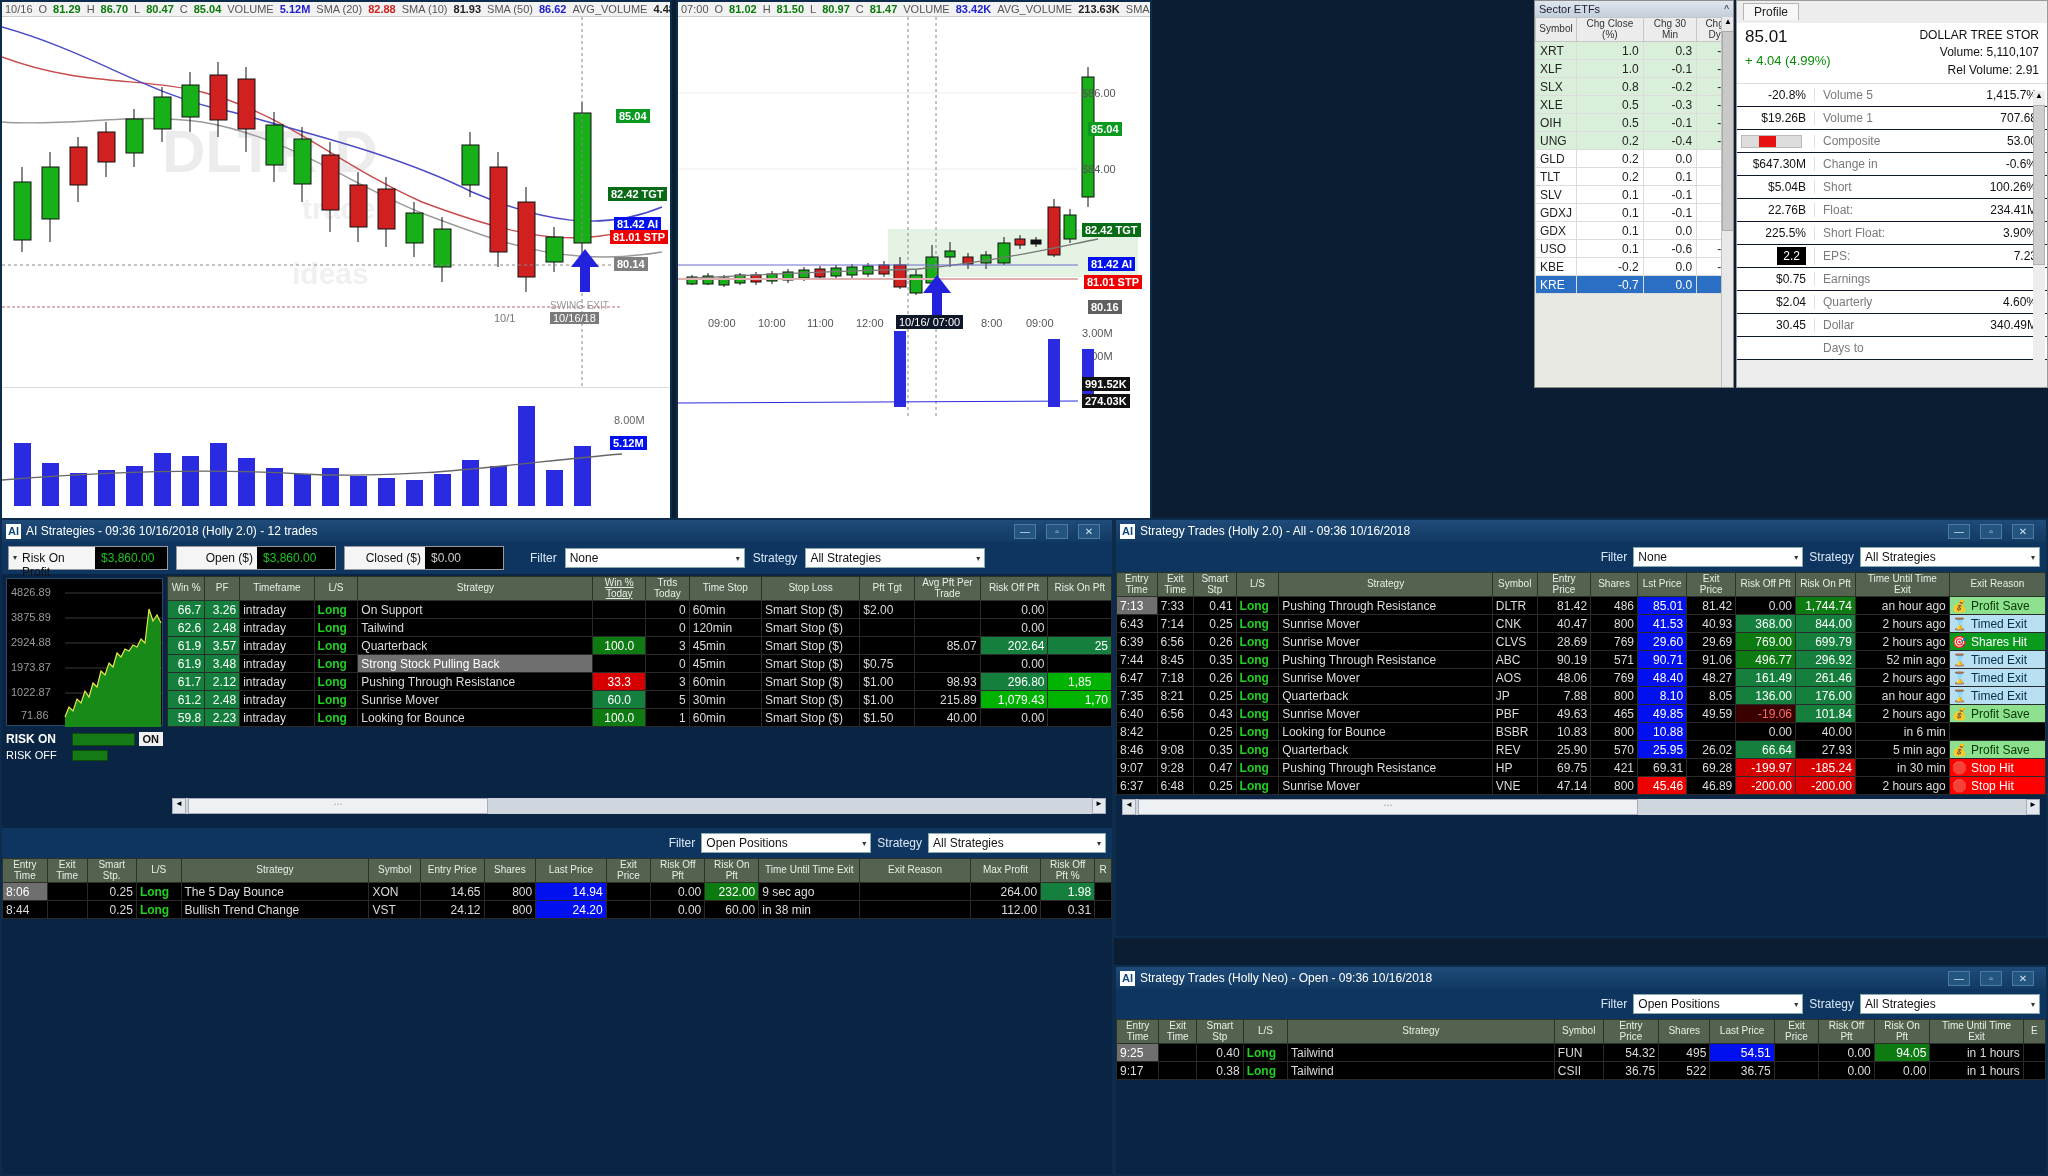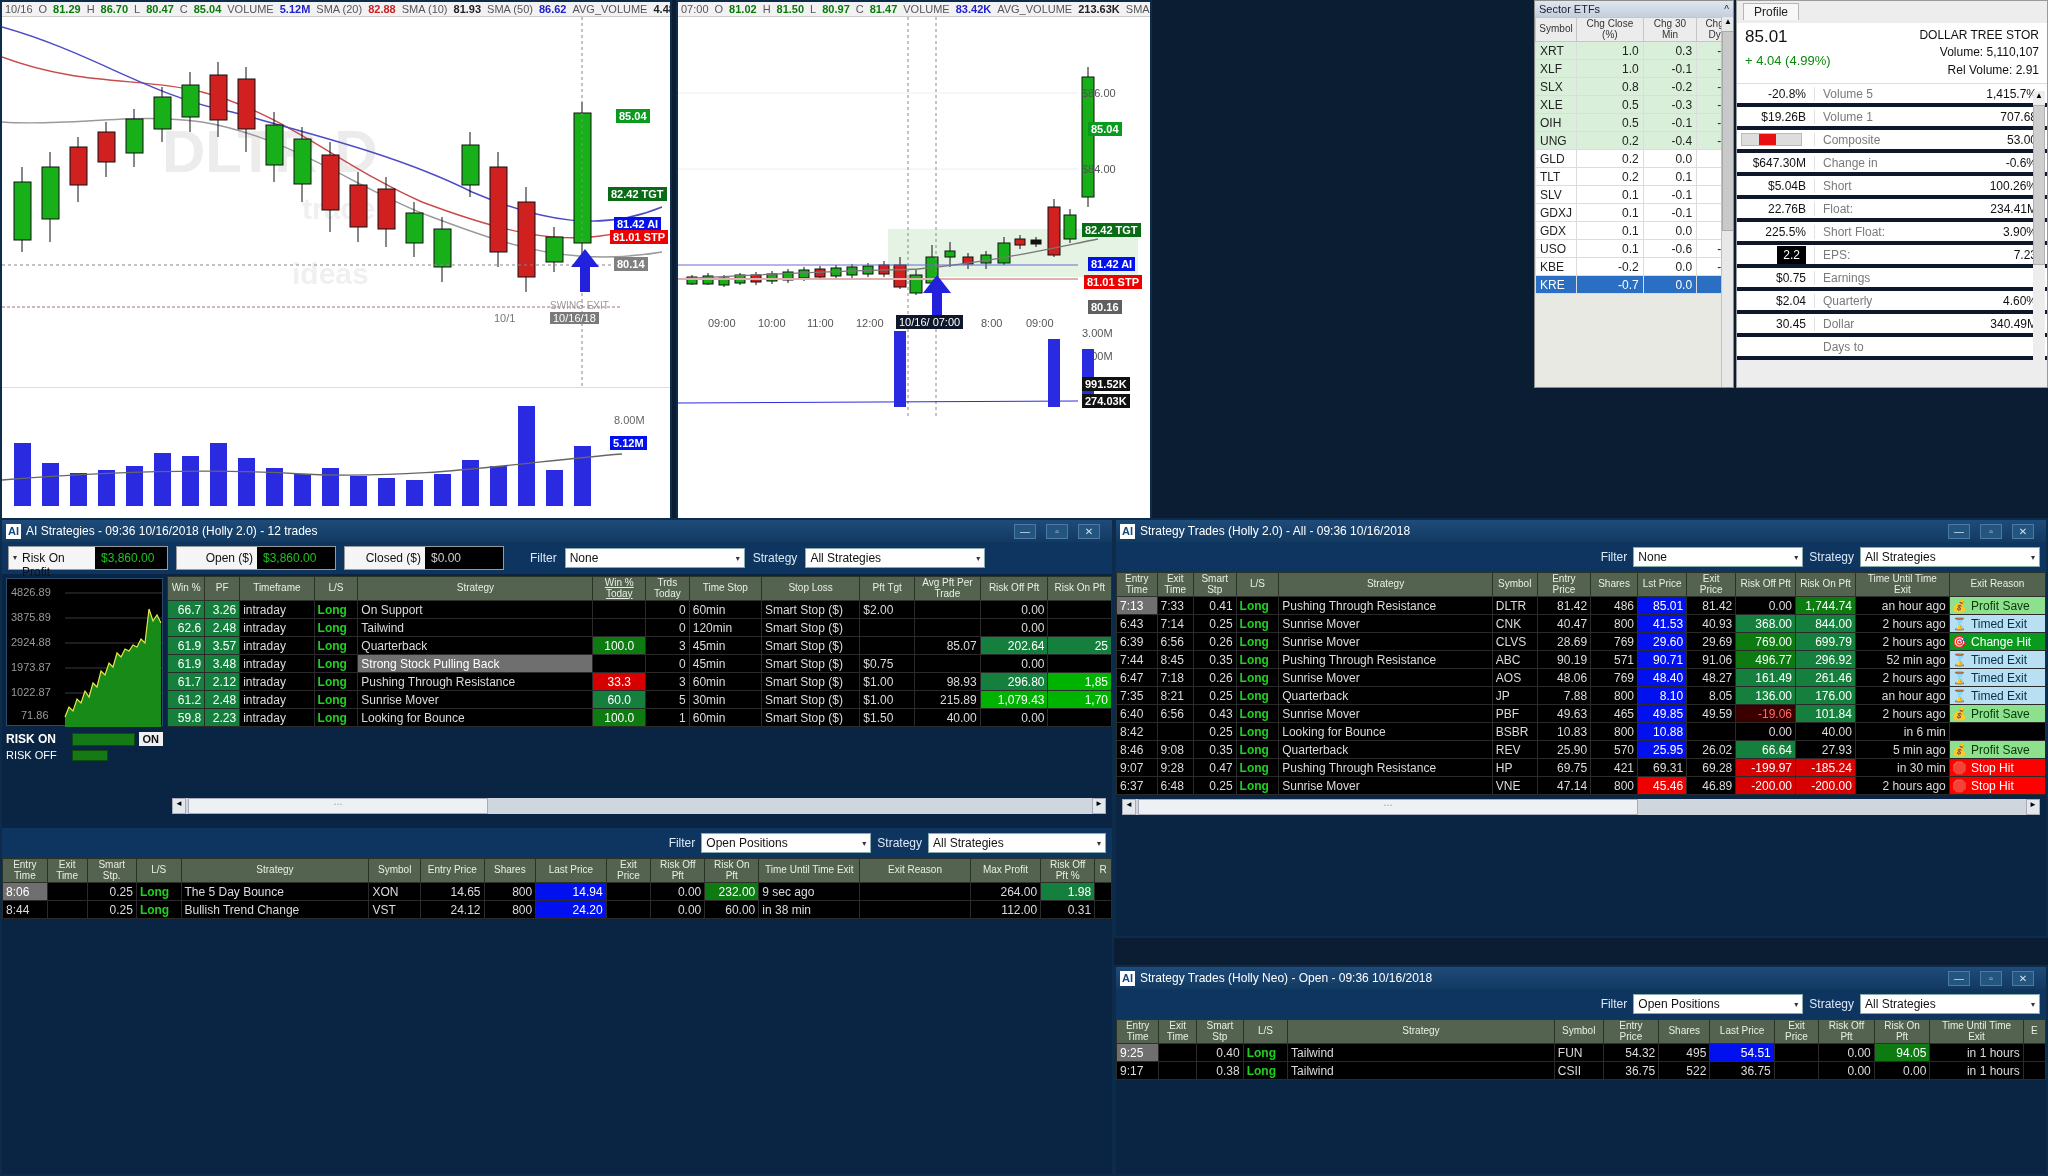--- a/index.html
+++ b/index.html
@@ -68,21 +68,21 @@
   .etftbl th { background:#ececed; color:#333; border:1px solid #c6c6c6;
     font-size:10px; padding:1px; }
   .etftbl td { background:#fff; color:#222; border:1px solid #dcdcdc;
     font-size:12px; height:18px; padding:0 4px; }
   .etftbl tr.g td { background:#d9efd9; }
   .etftbl tr.sel td { background:#2a6fc4; color:#fff; }
 
   .profwin { position:absolute; background:#ededed; border:1px solid #9a9a9a; }
   .ptab { display:inline-block; background:#f7f7f7; border:1px solid #b5b5b5;
     border-bottom:none; font-size:12px; padding:1px 10px; margin:2px 0 0 6px; color:#222; }
-  .prow { display:flex; font-size:12px; border-bottom:4px solid #0f172a;
+  .prow { display:flex; font-size:12px; border-bottom:1px solid #0f172a;
     height:23px; align-items:center; background:#fff; }
   .prow .k { flex:1; color:#7a7a7a; padding-left:8px; }
   .prow .v { color:#111; padding-right:10px; text-align:right; }
   .pleft { width:78px; text-align:right; padding-right:8px; color:#111;
     border-right:1px solid #e2e2e2; }
 
   .aiwin { position:absolute; background:#0a2544; border:2px solid #0d2b4b; }
   .riskbox { background:#000; border:1px solid #2a4a6a; }
   .miniaxis { color:#9a9a9a; font-size:11px; }
 </style>
@@ -695,21 +695,21 @@
                 <td>intraday</td>
                 <td class="long">Long</td>
                 <td>Pushing Through Resistance</td>
                 <td class="red-b" style="text-align: center;">33.3</td>
                 <td style="text-align: right;">3</td>
                 <td>60min</td>
                 <td>Smart Stop ($)</td>
                 <td>$1.00</td>
                 <td style="text-align: right;">98.93</td>
                 <td class="grn-s" style="text-align: right;">296.80</td>
-                <td class="grn-b" style="text-align: right;">1,85</td>
+                <td class="grn-b" style="text-align: center;">1,85</td>
               </tr>
               <tr>
                 <td class="grn-s" style="text-align: right;">61.2</td>
                 <td class="grn-s" style="text-align: right;">2.48</td>
                 <td>intraday</td>
                 <td class="long">Long</td>
                 <td>Sunrise Mover</td>
                 <td class="grn-s" style="text-align: center;">60.0</td>
                 <td style="text-align: right;">5</td>
                 <td>30min</td>
@@ -909,21 +909,21 @@
               <td class="long">Long</td>
               <td>Sunrise Mover</td>
               <td>CLVS</td>
               <td style="text-align: right;">28.69</td>
               <td style="text-align: right;">769</td>
               <td class="blue" style="text-align: right;">29.60</td>
               <td style="text-align: right;">29.69</td>
               <td class="grn-m" style="text-align: right;">769.00</td>
               <td class="grn-s" style="text-align: right;">699.79</td>
               <td style="text-align: right;">2 hours ago</td>
-              <td class="exit-th"><span>🎯</span> <span>Change Hit</span></td>
+              <td class="exit-th"><span>🎯</span> <span>Shares Hit</span></td>
             </tr>
             <tr>
               <td>7:44</td>
               <td>8:45</td>
               <td style="text-align: right;">0.35</td>
               <td class="long">Long</td>
               <td>Pushing Through Resistance</td>
               <td>ABC</td>
               <td style="text-align: right;">90.19</td>
               <td style="text-align: right;">571</td>

